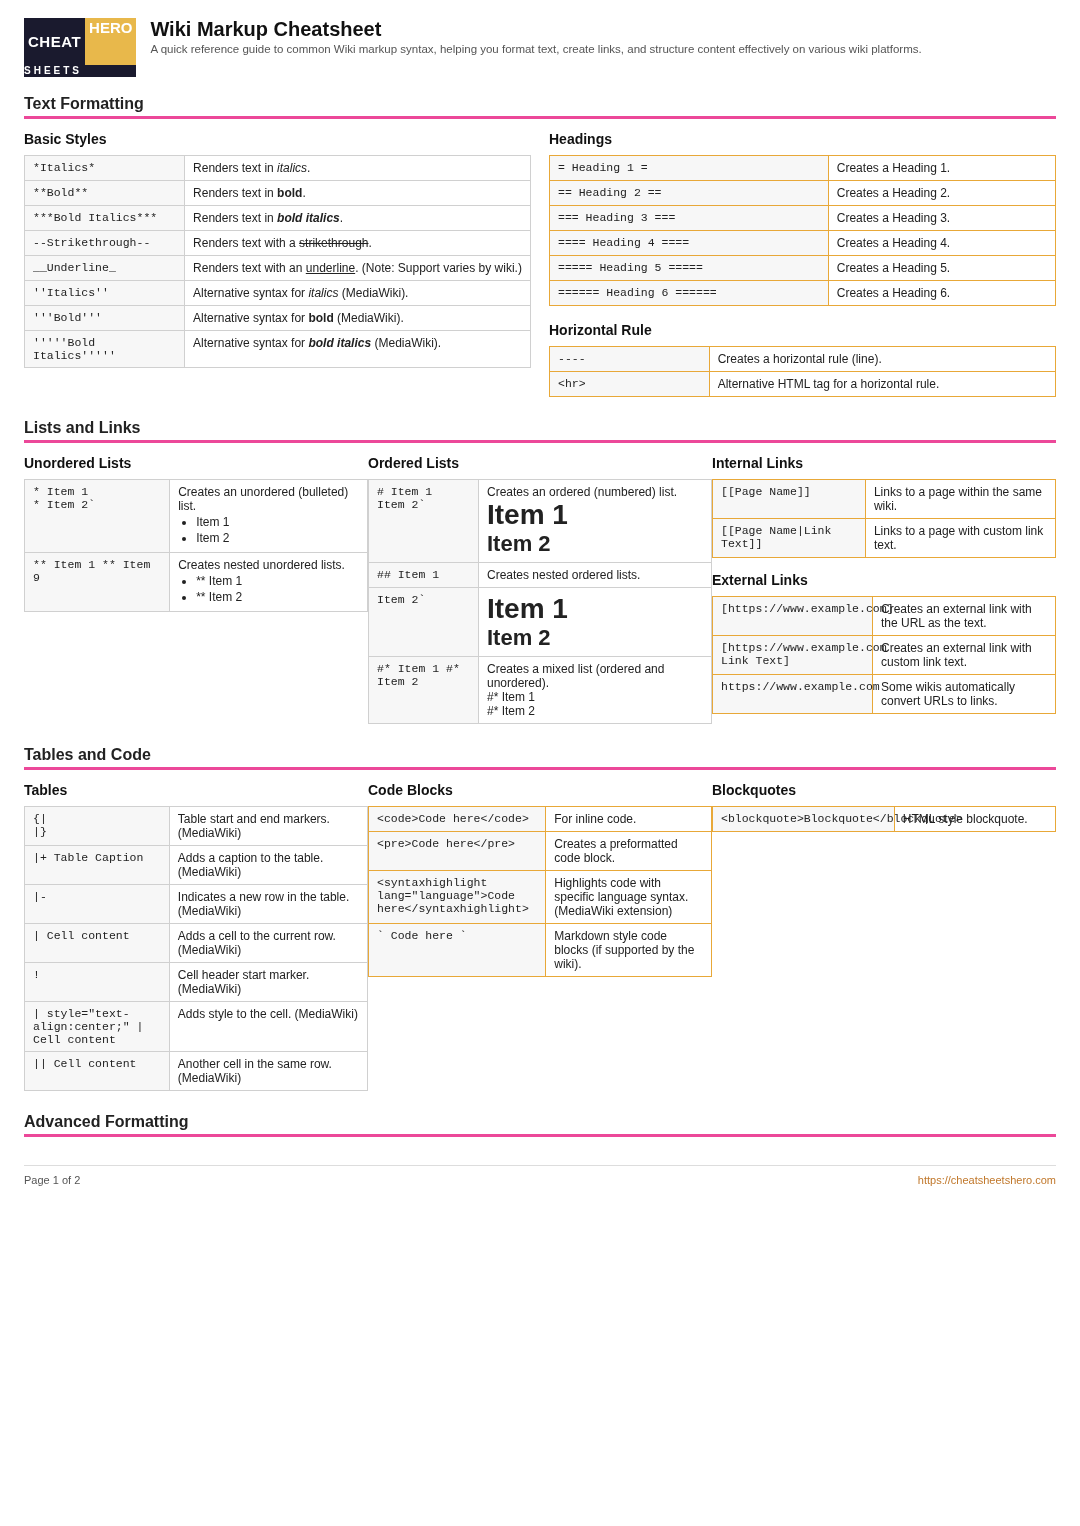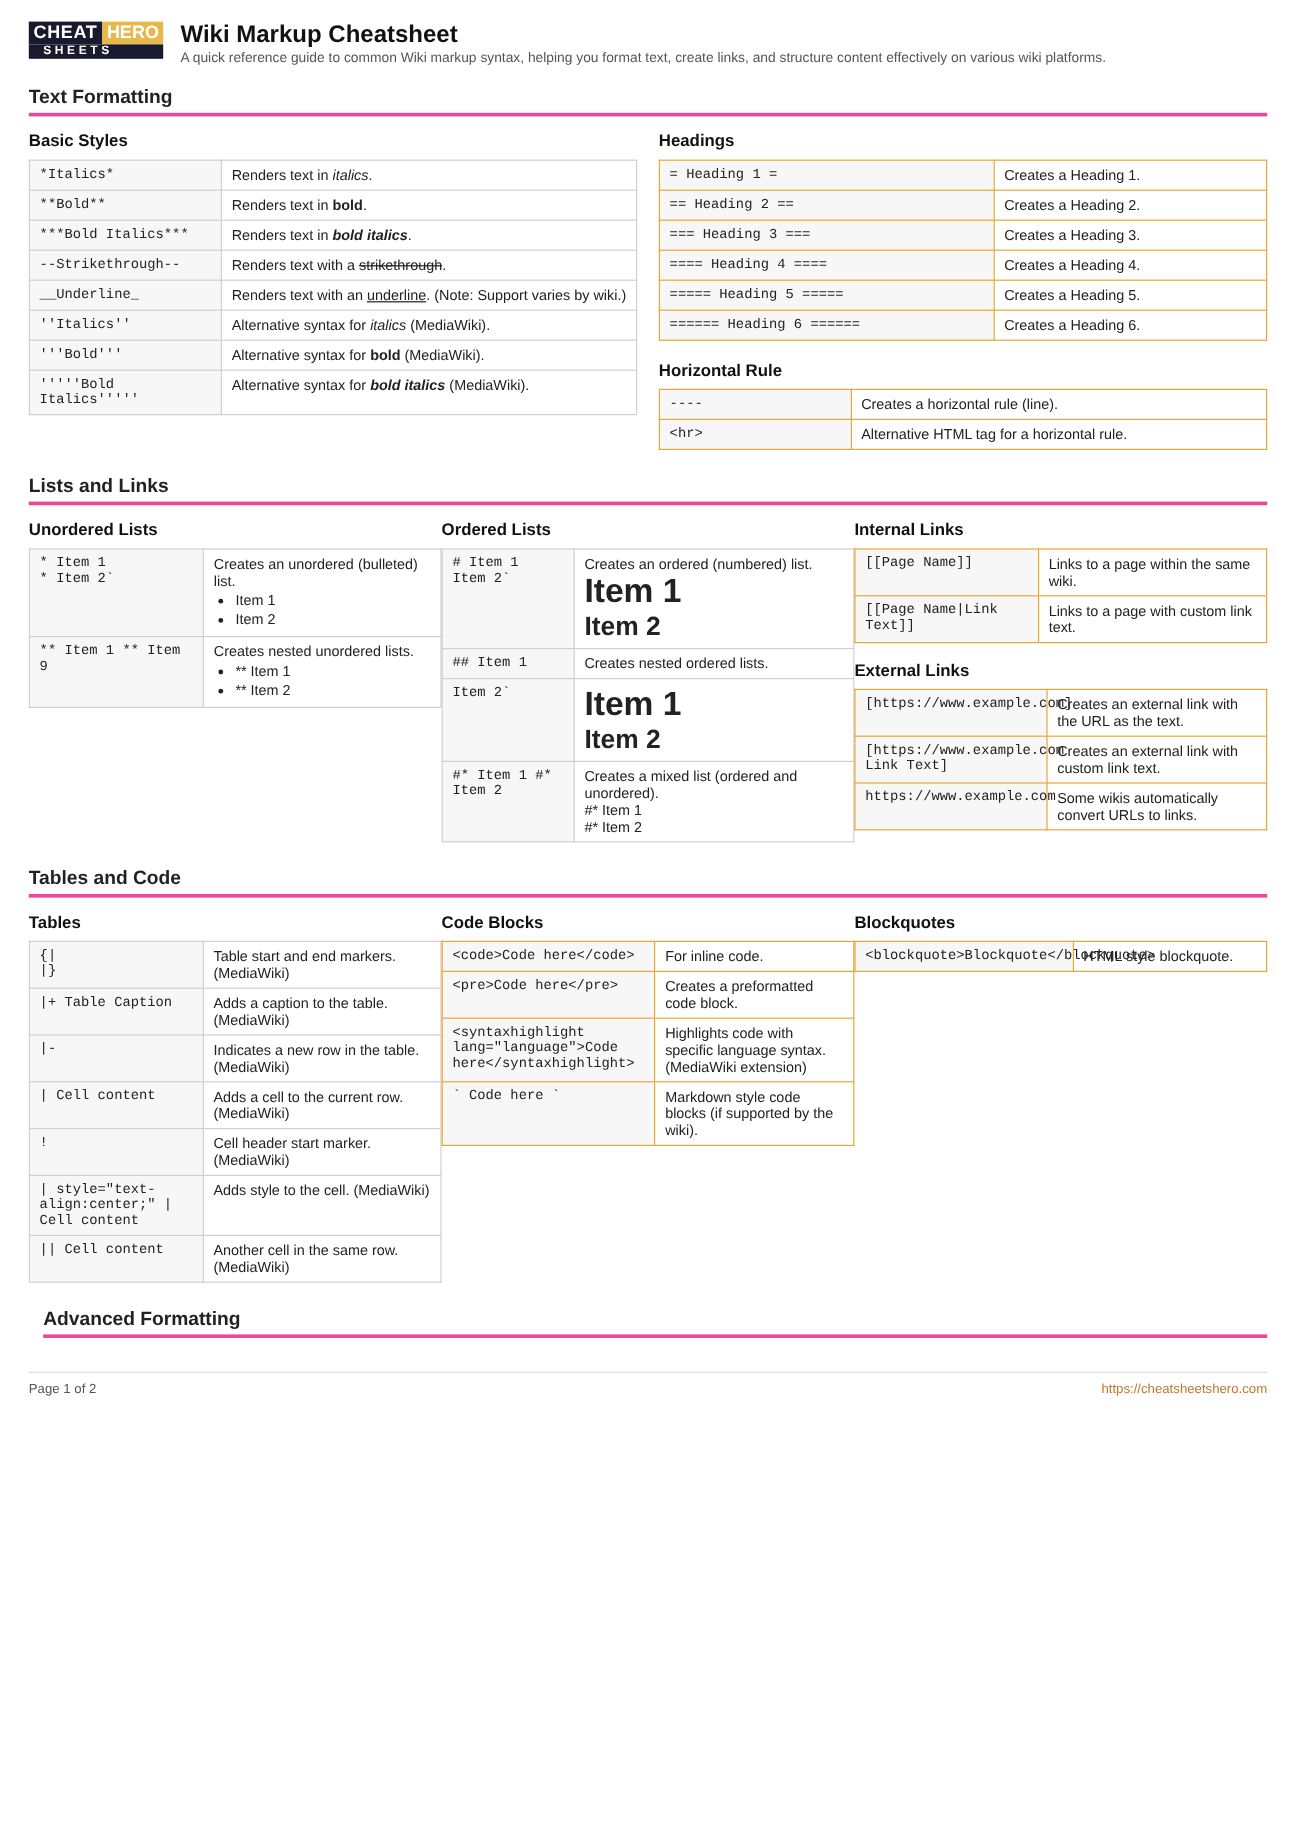--- a/index.html
+++ b/index.html
@@ -23,36 +23,36 @@
       line-height: 1;
     }
     .logo-top {
       display: flex;
     }
     .logo-cheat {
       background: #1a1a2e;
       color: #fff;
       font-weight: 900;
       font-size: 15px;
-      padding: 2px 4px;
+      padding: 16px 4px;
       letter-spacing: 0.5px;
     }
     .logo-hero {
       background: #e8b84b;
       color: #fff;
       font-weight: 900;
       font-size: 15px;
       padding: 2px 4px;
     }
     .logo-sheets {
       background: #1a1a2e;
       color: #fff;
       font-weight: 900;
       font-size: 10px;
-      padding: 1px 12px;
+      padding: 1px 0;
       letter-spacing: 3px;
       text-transform: uppercase;
     }
     .header-text h1 {
       font-size: 20px;
       font-weight: 700;
       color: #111;
     }
     .header-text p {
       font-size: 11.5px;
@@ -409,18 +409,18 @@
       <tbody>
       <tr>
         <td>&lt;blockquote&gt;Blockquote&lt;/blockquote&gt;</td>
         <td class="desc-cell">HTML style blockquote.</td>
       </tr>
     </tbody>
       </table>
   </div>
 </div>
 
-<div class="section-title" style="margin-top: 22px; margin-left: 12px;">Advanced Formatting</div>
+<div class="section-title" style="margin-top: 22px;">Advanced Formatting</div>
 
 <div class="footer">
   <span>Page 1 of 2</span>
   <a href="#">https://cheatsheetshero.com</a>
 </div>
 
 </body></html>

